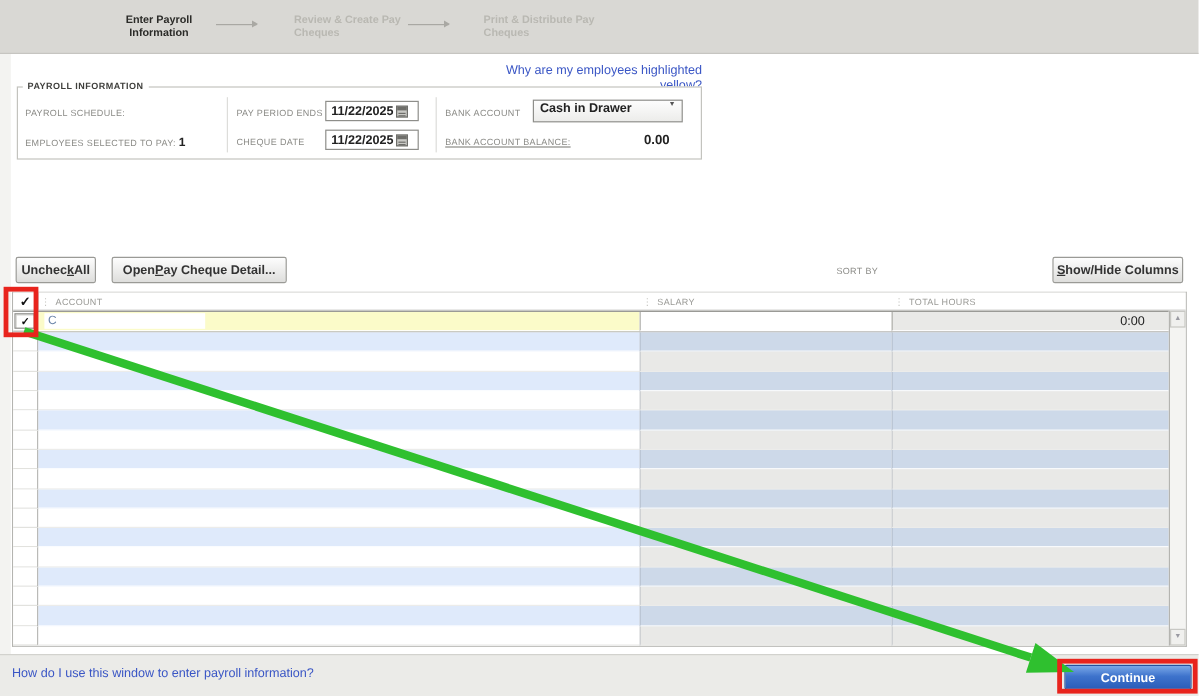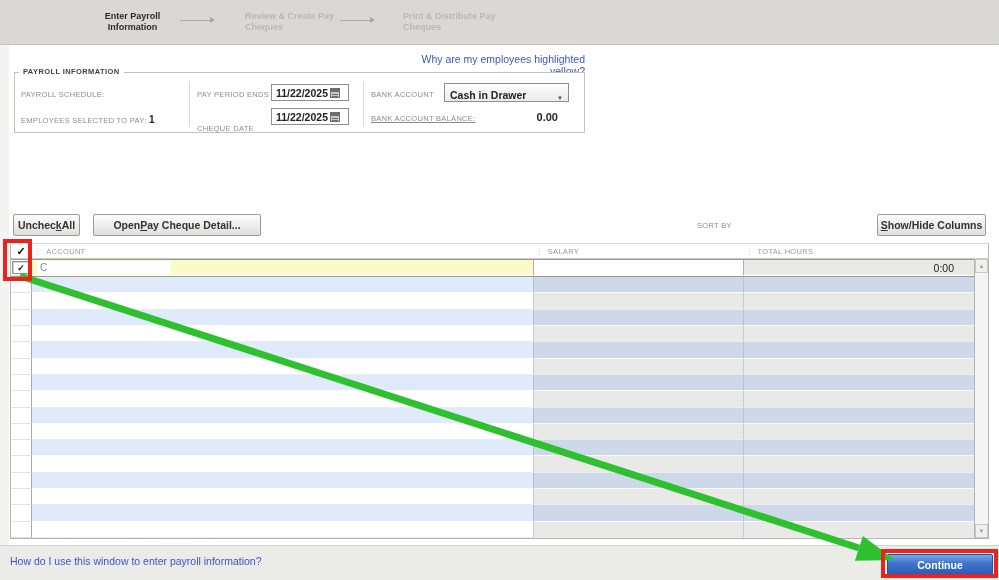--- a/index.html
+++ b/index.html
@@ -38,31 +38,31 @@
   .vdiv { position:absolute; top:8px; bottom:5px; width:1px; background:#dddddad; background:#ddddda; }
   .datebox { position:absolute; width:78px; height:17px; border:1px solid #8e8e8a; background:#fff;
              display:flex; align-items:center; }
   .datebox input { border:0; outline:0; width:56px; font-family:"Liberation Sans",sans-serif;
              font-size:10.5px; font-weight:bold; color:#222; padding-left:4px; background:transparent; }
   .calicon { width:10px; height:10px; border:1px solid #6e6e6a; background:#c9c9c5; position:relative; margin-left:2px; }
   .calicon::before { content:""; position:absolute; left:0; top:0; right:0; height:3px; background:#6e6e6a; }
   .calicon::after { content:""; position:absolute; left:1px; top:5px; width:6px; height:1px;
              background:#6e6e6a; box-shadow:0 2px 0 #6e6e6a; }
   .combo { position:absolute; height:19px; border:1px solid #8e8e8a; background:linear-gradient(#fdfdfd,#ececea);
-           display:flex; align-items:flex-end; justify-content:space-between; padding:0 5px; cursor:pointer; }
+           display:flex; align-items:flex-start; justify-content:space-between; padding:0 5px; cursor:pointer; }
   .combo .cval { font-size:10.5px; font-weight:bold; color:#222; }
   .combo .carr { font-size:6px; color:#555; }
 
   
   .btn { position:absolute; height:22px; border:1px solid #9a9a96; border-radius:2px;
          background:linear-gradient(#fdfdfd,#dededc); font-size:10.5px; font-weight:bold; color:#333;
          display:flex; align-items:center; justify-content:center; white-space:nowrap; cursor:pointer; }
   .btn .u { text-decoration:underline; }
   #btn-uncheck { left:13px; top:214px; width:67px; }
-  #btn-opendetail { left:93px; top:214px; width:168px; }
+  #btn-opendetail { left:93px; top:214px; width:146px; }
   #sortby-label { position:absolute; left:697px; top:221px; font-size:7.5px; color:#8b8b87; letter-spacing:.3px; }
   #sort-combo { left:737px; top:214px; width:133px; background:#fff; }
   #btn-showhide { left:877px; top:214px; width:109px; }
 
   
   #table { position:absolute; left:10px; top:243px; width:979px; height:296px;
            border:1px solid #b4b4b0; border-top:1px solid #d8d8d4; background:#fff;
            display:flex; flex-direction:column; }
   .thead { height:15px; display:flex; background:#fff; border-bottom:1px solid #c9c9c5; flex:none; }
   .th-check { width:21px; border-right:1px solid #a9a9a5; display:flex; align-items:center; justify-content:center;
@@ -146,21 +146,21 @@
       <span class="fval" style="font-size:10px;">1</span>
     </div>
 
     <div class="vdiv" style="left:174px;"></div>
 
     <div class="flabel" style="left:182px; top:17px;">PAY PERIOD ENDS</div>
     <div class="datebox" style="left:256px; top:11px;">
       <input value="11/22/2025" style="">
       <span class="calicon"></span>
     </div>
-    <div class="flabel" style="left:182px; top:41px;margin-top:10px;">CHEQUE DATE</div>
+    <div class="flabel" style="left:182px; top:41px;">CHEQUE DATE</div>
     <div class="datebox" style="left:256px; top:35px;">
       <input value="11/22/2025" style="">
       <span class="calicon"></span>
     </div>
 
     <div class="vdiv" style="left:348px;"></div>
 
     <div class="flabel" style="left:356px; top:17px;">BANK ACCOUNT</div>
     <div class="combo" style="left:429px; top:10px; width:125px;">
       <span class="cval">Cash in Drawer</span>

